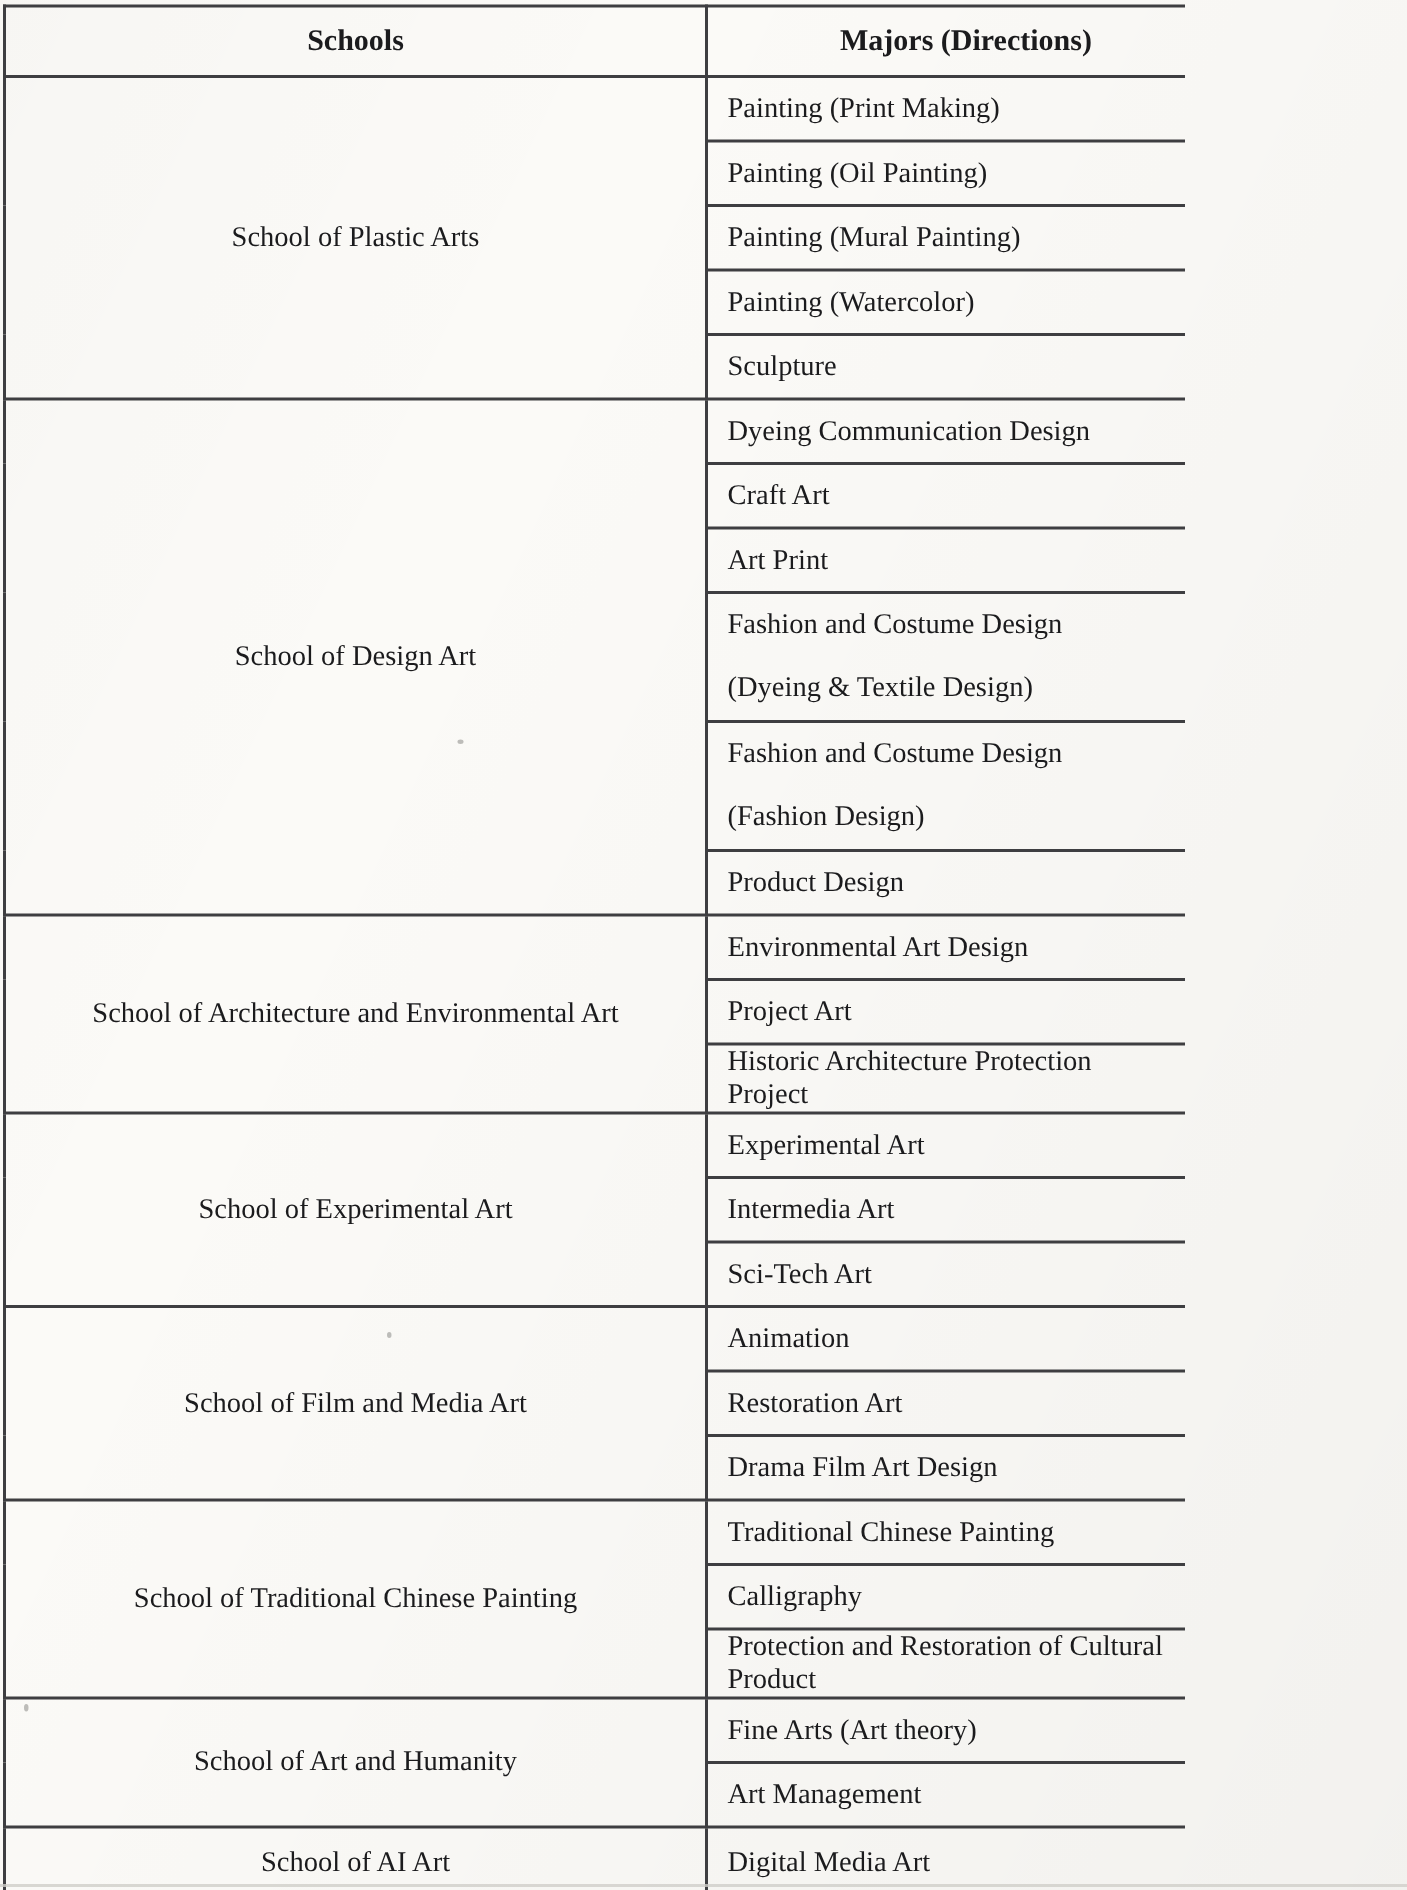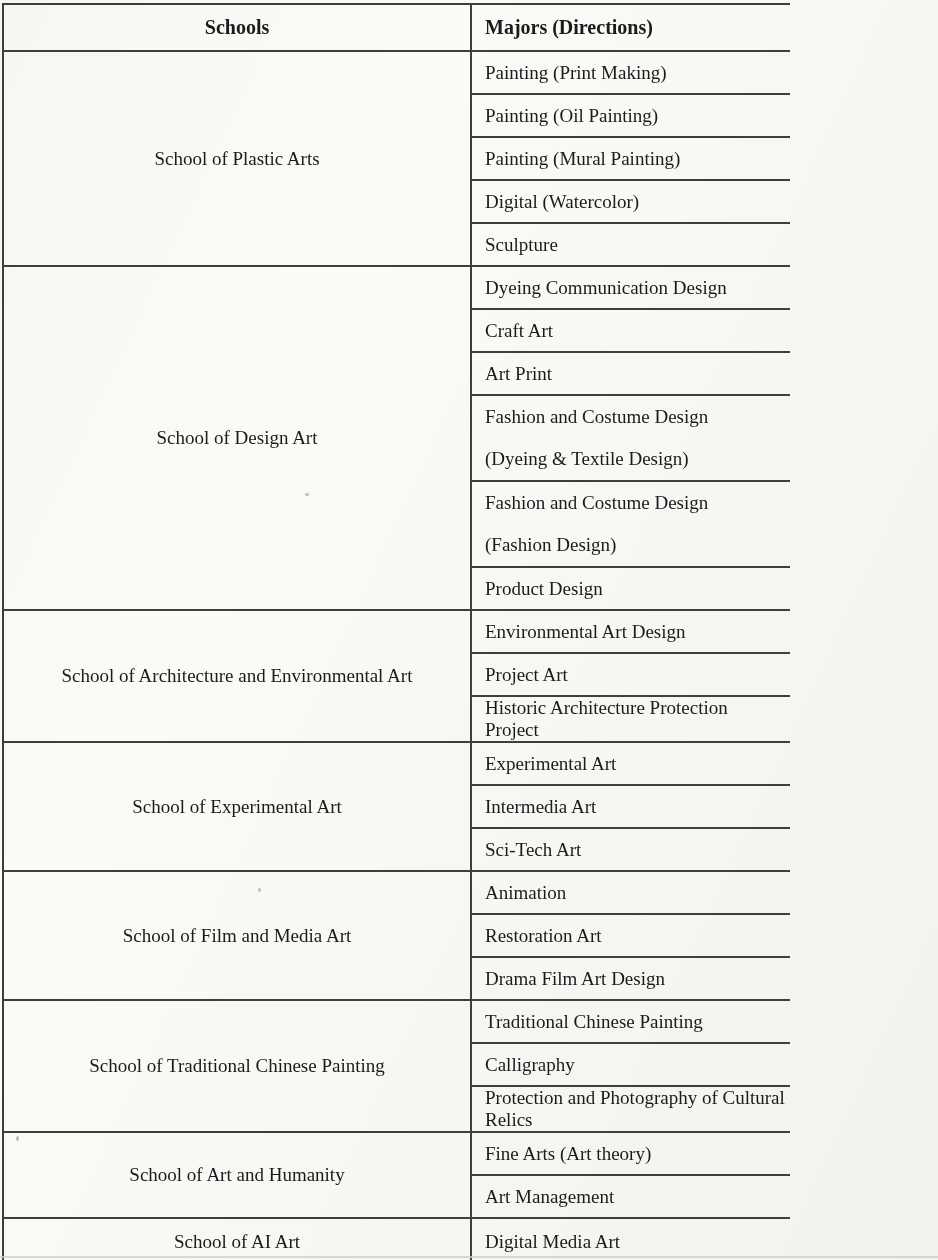--- a/index.html
+++ b/index.html
@@ -35,21 +35,21 @@
     font-size: 19px;
     font-weight: normal;
     vertical-align: middle;
     overflow: hidden;
   }
   
   .schools-table th:last-child,
   .schools-table td:last-child { border-right: none; }
   .schools-table thead th { height: 45px; font-weight: bold; font-size: 20px; }
   .schools-table th.h-school { text-align: center; }
-  .schools-table th.h-major { text-align: left; padding-left: 13px; }
+  .schools-table th.h-major { text-align: center; padding-left: 26px; }
   td.school-cell { text-align: center; padding: 12px 6px; }
   td.major-cell { text-align: left; padding-left: 13px; padding-right: 4px; }
   tr.single td.major-cell { height: 41px; }
   tr.tall td.major-cell { height: 84px; }
   tr.tall td.major-cell .line { line-height: 42px; }
   
   .speck {
     position: absolute;
     background: #8a8a86;
     border-radius: 50%;
@@ -93,21 +93,21 @@
             <div class="line">Painting (Oil Painting)</div>
           </td>
         </tr>
         <tr class="single">
           <td class="major-cell">
             <div class="line">Painting (Mural Painting)</div>
           </td>
         </tr>
         <tr class="single">
           <td class="major-cell">
-            <div class="line">Digital (Watercolor)</div>
+            <div class="line">Painting (Watercolor)</div>
           </td>
         </tr>
         <tr class="single">
           <td class="major-cell">
             <div class="line">Sculpture</div>
           </td>
         </tr>
         <tr class="single">
           <td class="school-cell" rowspan="6">School of Design Art</td>
           <td class="major-cell">
@@ -195,21 +195,21 @@
             <div class="line">Traditional Chinese Painting</div>
           </td>
         </tr>
         <tr class="single">
           <td class="major-cell">
             <div class="line">Calligraphy</div>
           </td>
         </tr>
         <tr class="single">
           <td class="major-cell">
-            <div class="line">Protection and Photography of Cultural Relics</div>
+            <div class="line">Protection and Restoration of Cultural Product</div>
           </td>
         </tr>
         <tr class="single">
           <td class="school-cell" rowspan="2">School of Art and Humanity</td>
           <td class="major-cell">
             <div class="line">Fine Arts (Art theory)</div>
           </td>
         </tr>
         <tr class="single">
           <td class="major-cell">

